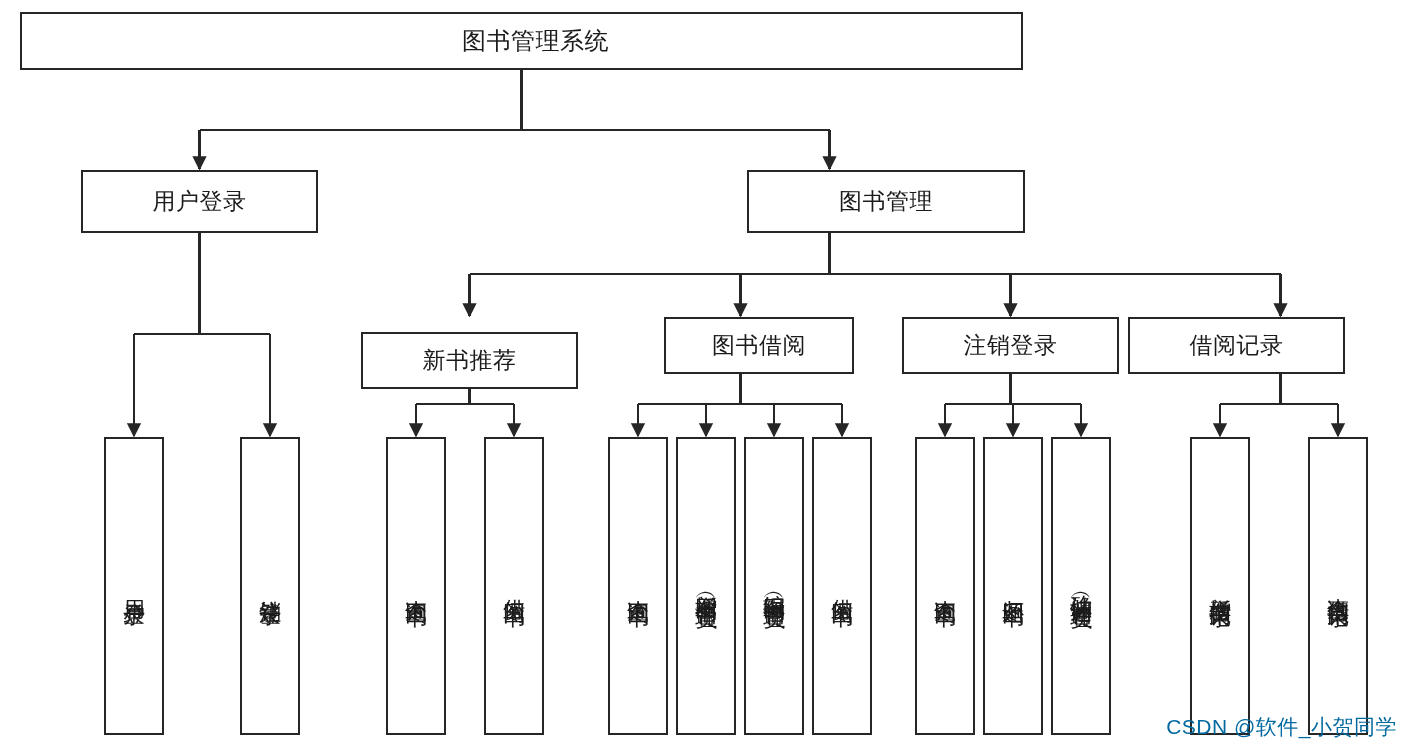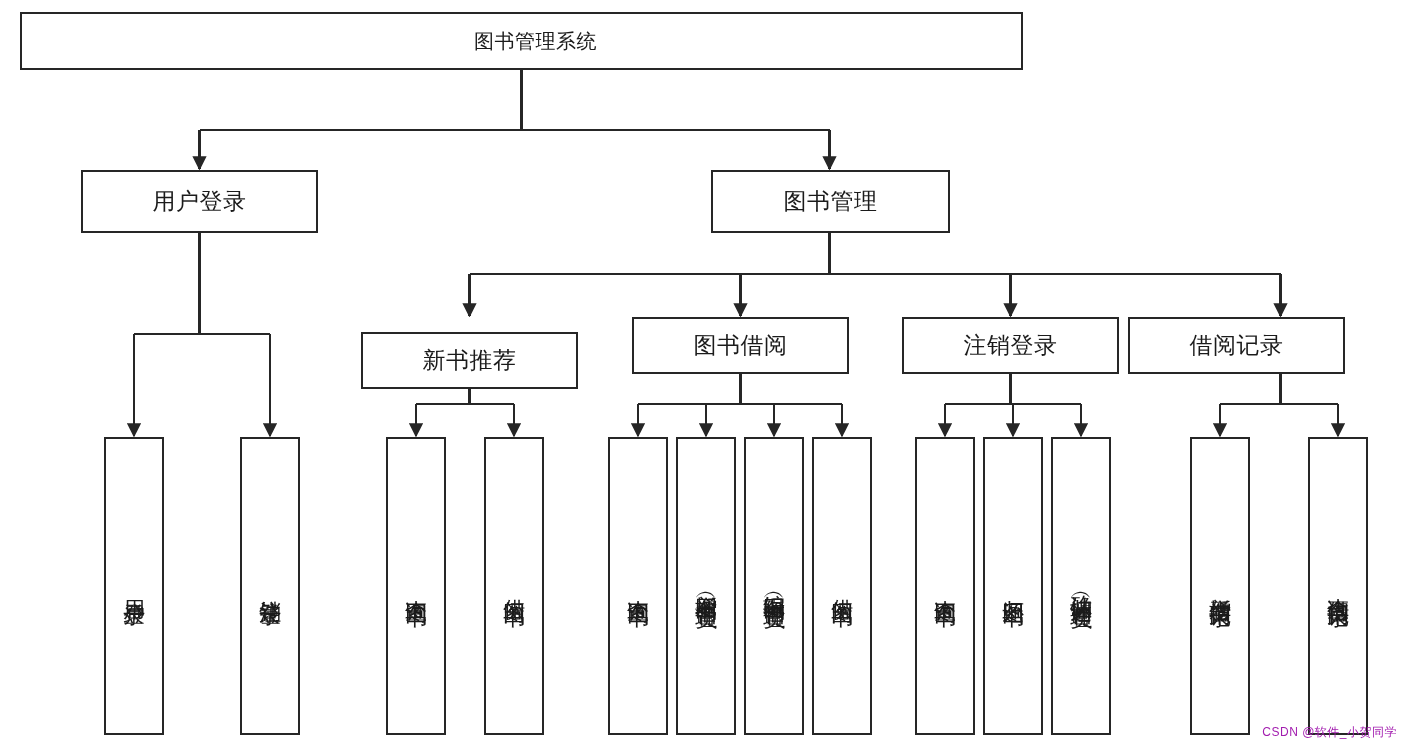--- a/index.html
+++ b/index.html
@@ -40,41 +40,41 @@
   .node .label {
     display: block;
     line-height: 1.05;
     letter-spacing: 0.5px;
   }
   
   .node.h .label {
     writing-mode: horizontal-tb;
     font-size: 23px;
   }
-  .node.root .label { font-size: 20px; margin-left: 28px; }
+  .node.root .label { font-size: 24px; margin-left: 28px; }
   
   .node.v {
     align-items: center;
     justify-content: center;
     padding: 4px 0;
   }
   .node.v .label {
     writing-mode: vertical-rl;
     text-orientation: upright;
     font-size: 22px;
     line-height: 1.02;
     letter-spacing: 2px;
     max-height: 100%;
   }
   .watermark {
     position: absolute;
     right: 8px;
     bottom: 6px;
-    font-size: 12px;
-    color: #a21caf;
+    font-size: 21px;
+    color: #0369a1;
     letter-spacing: 0.5px;
     z-index: 5;
     white-space: nowrap;
     font-family: "Liberation Sans", "DejaVu Sans", sans-serif;
   }
 </style>
 </head>
 <body>
 
 <div id="canvas">
@@ -118,27 +118,27 @@
       <line x1="1220" y1="404" x2="1220" y2="436" stroke="#262626" stroke-width="2.6" shape-rendering="crispEdges" marker-end="url(#arrow)"></line>
       <line x1="1338" y1="404" x2="1338" y2="436" stroke="#262626" stroke-width="2.6" shape-rendering="crispEdges" marker-end="url(#arrow)"></line>
     </svg>
   <div id="node-layer">
       <div class="node h root" style="left: 20px; top: 12px; width: 1003px; height: 58px;">
         <span class="label">图书管理系统</span>
       </div>
       <div class="node h" style="left: 81px; top: 170px; width: 237px; height: 63px;">
         <span class="label">用户登录</span>
       </div>
-      <div class="node h" style="left: 711px; top: 170px; width: 239px; height: 63px;">
+      <div class="node h" style="left: 747px; top: 170px; width: 278px; height: 63px;">
         <span class="label">图书管理</span>
       </div>
       <div class="node h" style="left: 361px; top: 332px; width: 217px; height: 57px;">
         <span class="label">新书推荐</span>
       </div>
-      <div class="node h" style="left: 632px; top: 317px; width: 217px; height: 57px; align-items: center;">
+      <div class="node h" style="left: 664px; top: 317px; width: 190px; height: 57px; align-items: center;">
         <span class="label">图书借阅</span>
       </div>
       <div class="node h" style="left: 902px; top: 317px; width: 217px; height: 57px;">
         <span class="label">注销登录</span>
       </div>
       <div class="node h" style="left: 1128px; top: 317px; width: 217px; height: 57px;">
         <span class="label">借阅记录</span>
       </div>
       <div class="node v" style="left: 104px; top: 437px; width: 60px; height: 298px;">
         <span class="label">用户登录</span>

